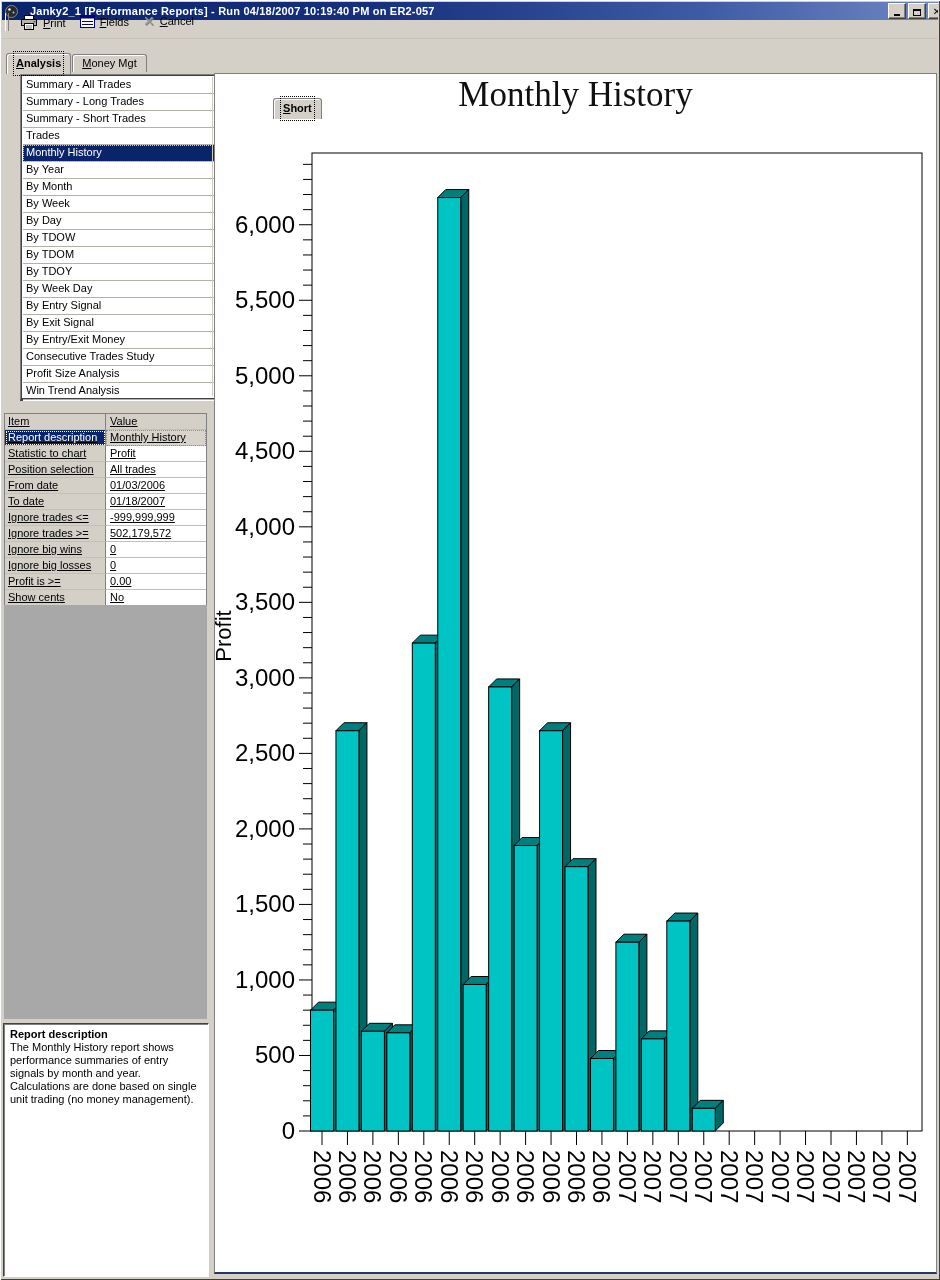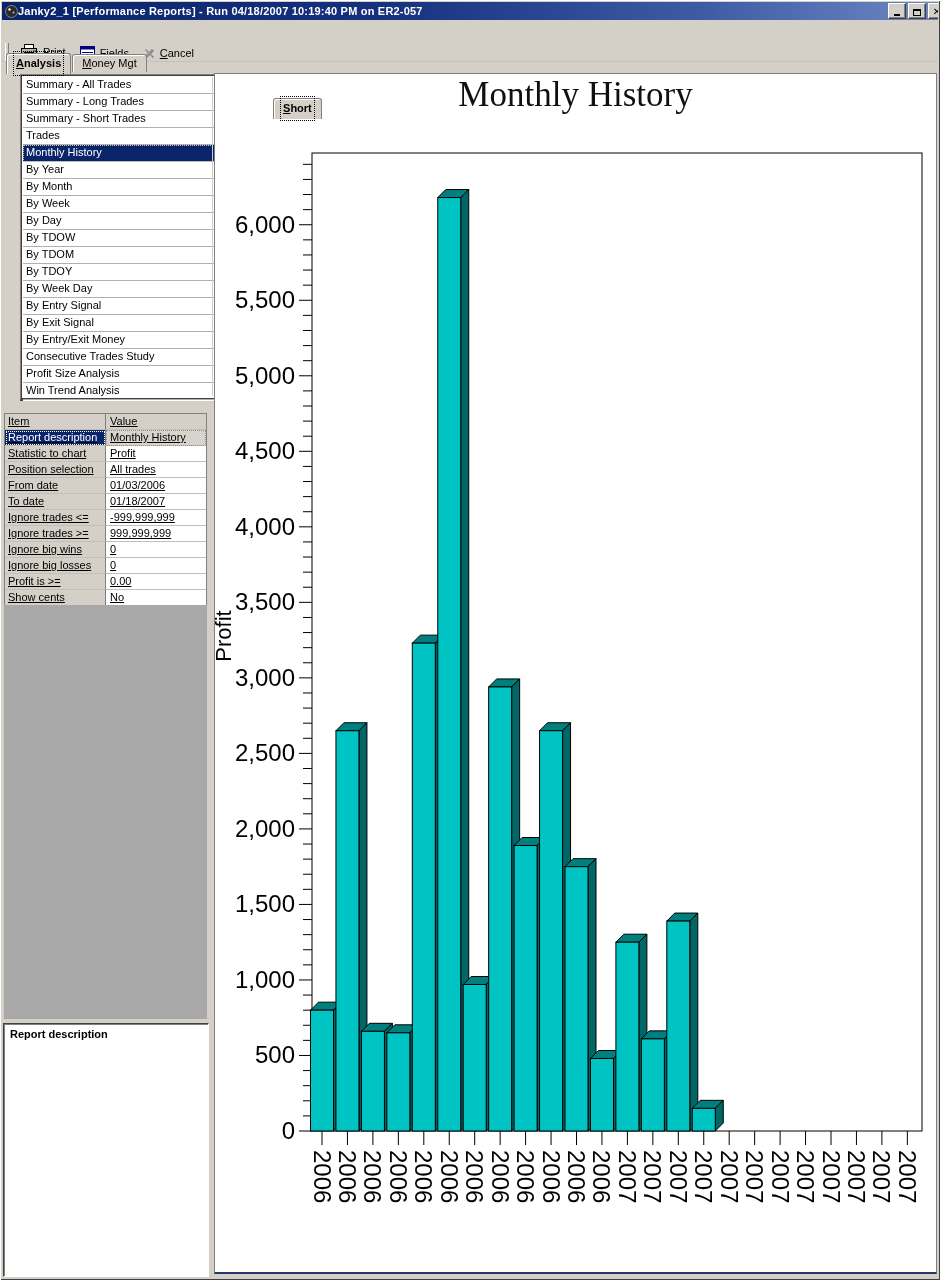--- a/index.html
+++ b/index.html
@@ -4,29 +4,29 @@
 <style>
   html,body{margin:0;padding:0;background:#808080;}
   .window{position:relative;width:940px;height:1280px;background:#D4D0C8;overflow:hidden;
     font-family:"Liberation Sans","DejaVu Sans",sans-serif;font-size:11px;color:#000;
     box-shadow:inset 1px 1px 0 #fff, inset -1px -1px 0 #404040;}
   
   .titlebar{position:absolute;left:2px;top:2px;right:2px;height:18px;
     background:linear-gradient(90deg,#0A246A 0%,#16307E 40%,#3E5CA6 75%,#6E86C2 100%);
     display:flex;align-items:center;padding:0 2px;color:#fff;font-weight:bold;overflow:hidden;}
   .app-icon{width:13px;height:13px;margin-left:1px;flex:0 0 auto;}
-  .tb-title{flex:1;white-space:nowrap;overflow:hidden;margin-left:0;letter-spacing:.2px;}
+  .tb-title{flex:1;white-space:nowrap;overflow:hidden;margin-left:12px;letter-spacing:.2px;}
   .tb-btns{display:flex;gap:2px;flex:0 0 auto;margin-right:-10px;}
   .tb-btn{width:16px;height:14px;background:#D4D0C8;border:1px solid;border-color:#fff #404040 #404040 #fff;
     box-shadow:inset -1px -1px 0 #808080;display:flex;align-items:flex-end;justify-content:center;color:#000;}
   .g-min{width:6px;height:2px;background:#000;margin-bottom:2px;}
   .g-max{width:8px;height:7px;border:1px solid #000;border-top-width:2px;margin-bottom:2px;box-sizing:border-box;}
   .g-close{font-size:10px;font-weight:bold;line-height:13px;margin:0 auto;}
   
-  .toolbar{position:absolute;left:2px;top:36px;right:2px;height:25px;display:flex;align-items:flex-end;
+  .toolbar{position:absolute;left:2px;top:13px;right:2px;height:25px;display:flex;align-items:flex-start;
     border-bottom:1px solid #C6C2BA;}
   .grip{width:2px;height:18px;border-left:1px solid #fff;border-right:1px solid #808080;margin:0 5px 0 3px;}
   .tbtn{display:flex;align-items:center;gap:5px;padding:2px 8px 2px 6px;background:transparent;border:none;
     font:inherit;}
   .tbtn .lbl{display:inline-block;}
   .tbtn .lbl::first-letter{text-decoration:underline;}
   .x-icon{color:#9A9A9A;font-size:14px;font-weight:bold;line-height:12px;text-shadow:1px 1px 0 #777;}
   
   .tabs{position:absolute;display:flex;align-items:center;}
   .ltabs{left:6px;top:52px;height:22px;}
@@ -177,21 +177,21 @@
         <div class="s-row">
           <div class="s-cell-l">To date</div>
           <div class="s-cell-v">01/18/2007</div>
         </div>
         <div class="s-row">
           <div class="s-cell-l">Ignore trades &lt;=</div>
           <div class="s-cell-v">-999,999,999</div>
         </div>
         <div class="s-row">
           <div class="s-cell-l">Ignore trades &gt;=</div>
-          <div class="s-cell-v">999,999,999</div>
+          <div class="s-cell-v">502,179,572</div>
         </div>
         <div class="s-row">
           <div class="s-cell-l">Ignore big wins</div>
           <div class="s-cell-v">0</div>
         </div>
         <div class="s-row">
           <div class="s-cell-l">Ignore big losses</div>
           <div class="s-cell-v">0</div>
         </div>
         <div class="s-row">
@@ -202,20 +202,21 @@
           <div class="s-cell-l">Show cents</div>
           <div class="s-cell-v">No</div>
         </div>
       </div>
   </div>
 
   <div class="left-fill"></div>
 
   <div class="descbox">
     <h4>Report description</h4>
+    <p>The Monthly History report shows performance summaries of entry signals by month and year.   Calculations are done based on single unit trading (no money management).</p>
   </div>
 
   <div class="tabs rtabs">
     <span class="tab"><span class="t">Report</span></span>
     <span class="tab active"><span class="t">Short</span></span>
   </div>
 
   <div class="chartpanel">
     <svg id="chart-svg" width="720" height="1197">
         <rect x="97" y="79" width="610" height="978" fill="#fff" stroke="#000"></rect>

